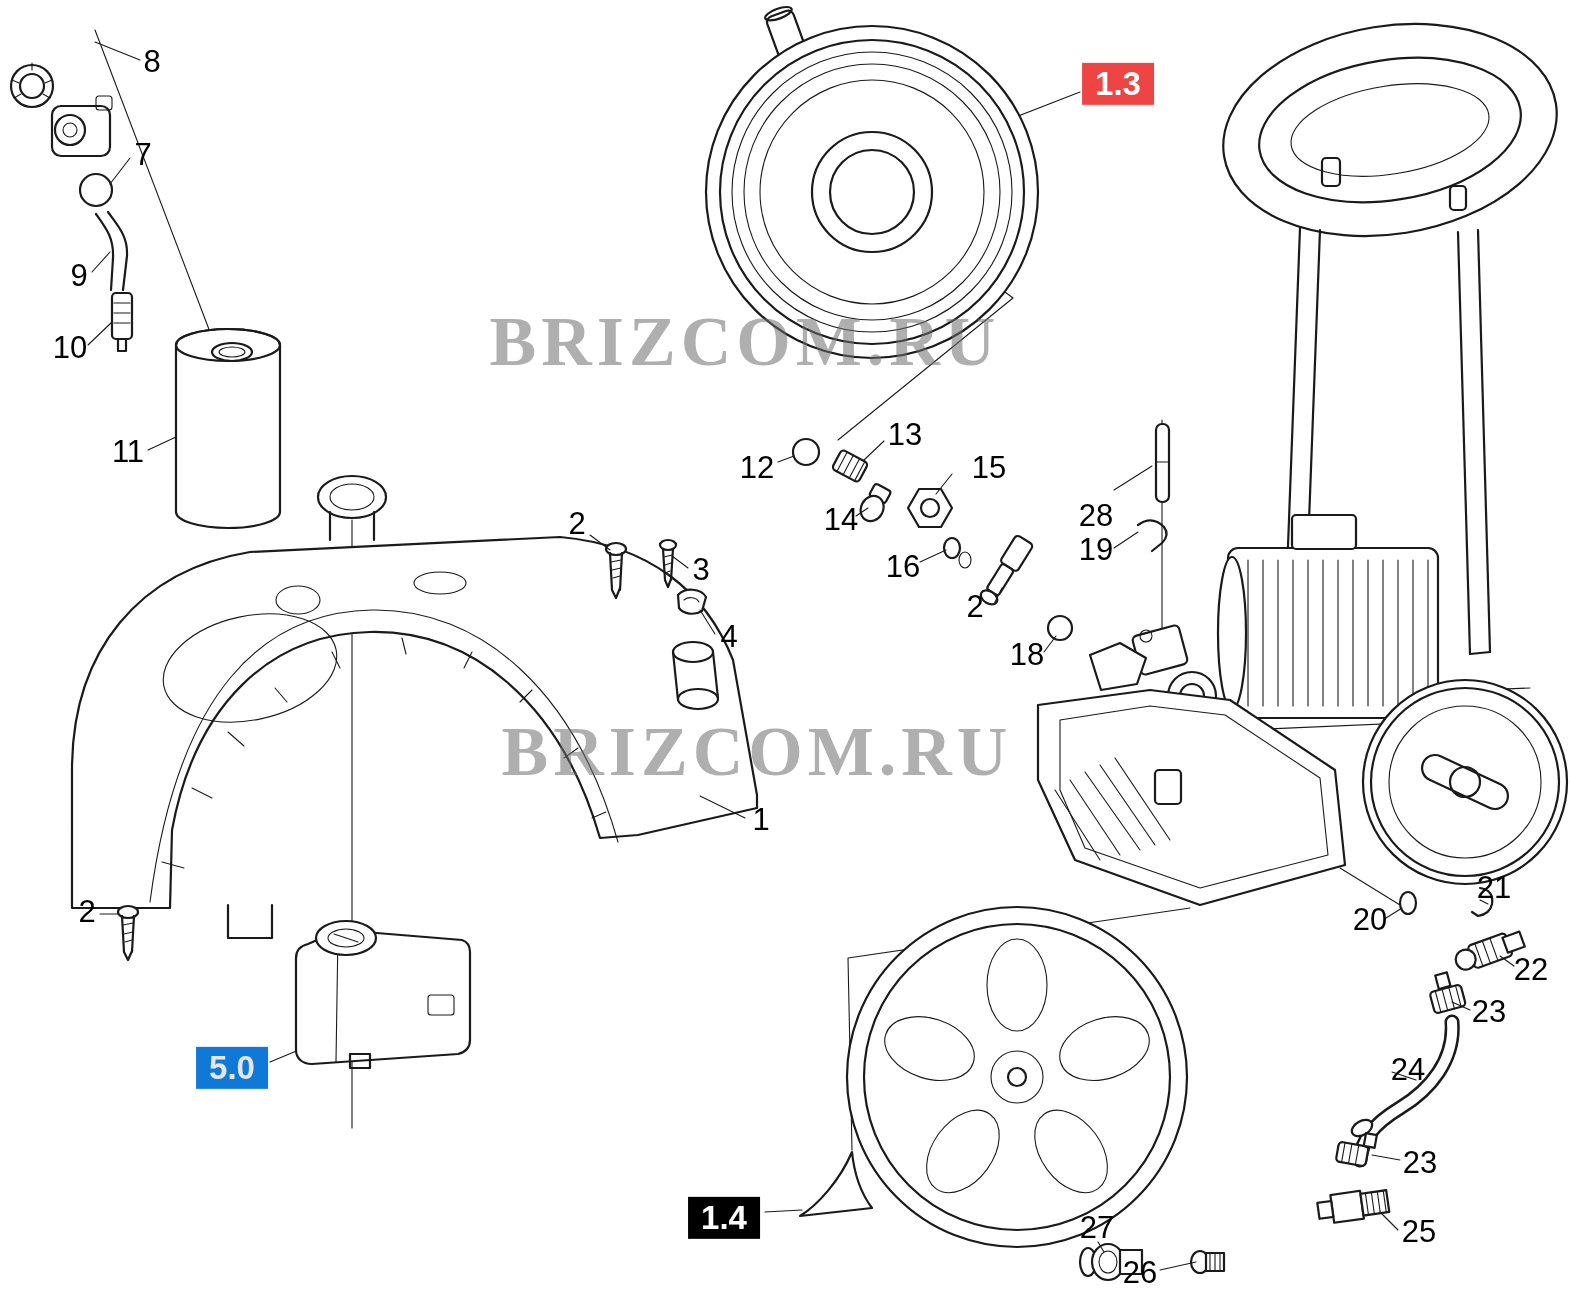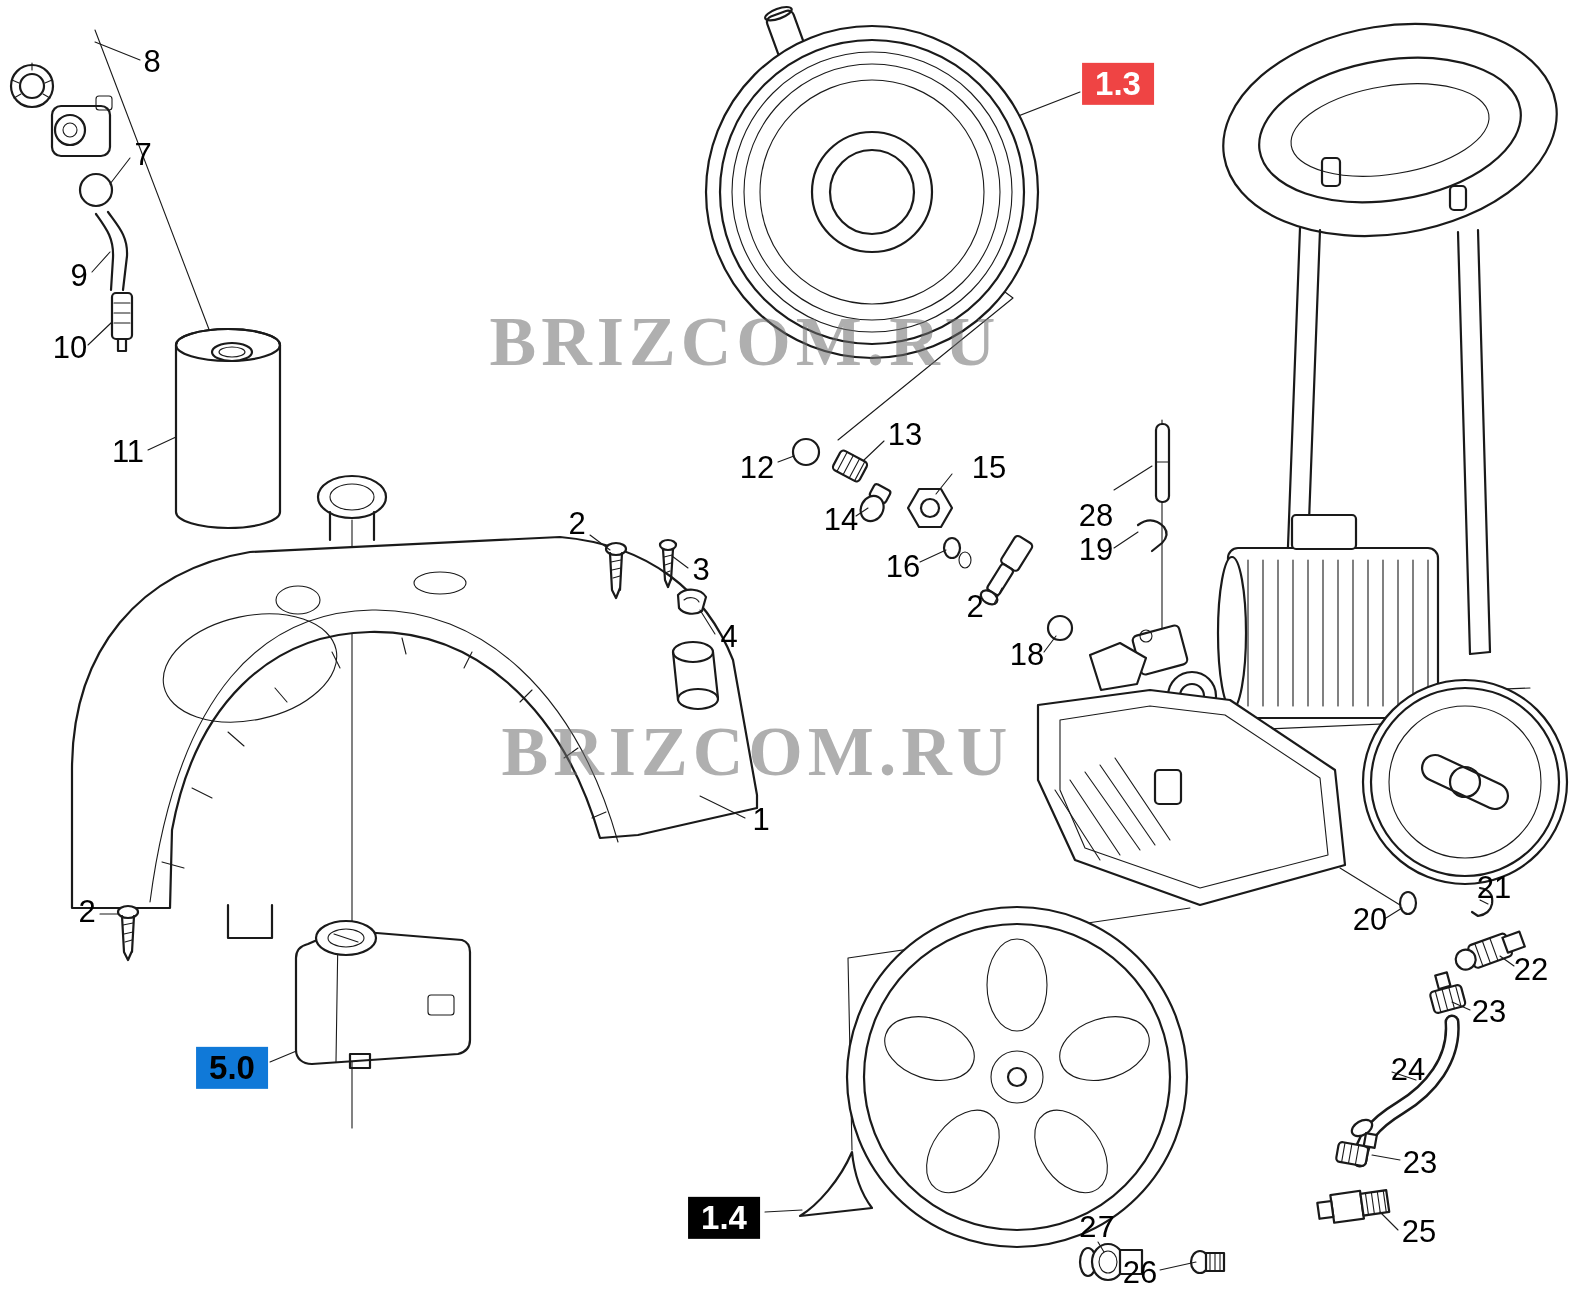--- a/index.html
+++ b/index.html
@@ -302,18 +302,18 @@
       <div class="part-label" style="left: 1096px; top: 484px; margin-top: 32px;">28</div>
       <div class="part-label" style="left: 1096px; top: 550px;">19</div>
       <div class="part-label" style="left: 1370px; top: 920px;">20</div>
       <div class="part-label" style="left: 1494px; top: 888px;">21</div>
       <div class="part-label" style="left: 1531px; top: 970px; text-align: right;">22</div>
       <div class="part-label" style="left: 1489px; top: 1012px;">23</div>
       <div class="part-label" style="left: 1408px; top: 1070px;">24</div>
       <div class="part-label" style="left: 1420px; top: 1163px;">23</div>
       <div class="part-label" style="left: 1419px; top: 1232px;">25</div>
       <div class="part-label" style="left: 1140px; top: 1273px;">26</div>
-      <div class="part-label" style="left: 1097px; top: 1228px; font-family: Liberation Mono, monospace;">27</div>
+      <div class="part-label" style="left: 1097px; top: 1228px;">27</div>
       <div class="ref-badge" style="left: 1118px; top: 84px; background: #ef4444; color: rgb(255, 255, 255);">1.3</div>
-      <div class="ref-badge" style="left: 232px; top: 1068px; background: rgb(16, 121, 216); color: #000000;">5.0</div>
+      <div class="ref-badge" style="left: 232px; top: 1068px; background: rgb(16, 121, 216); color: #e5e5e5;">5.0</div>
       <div class="ref-badge" style="left: 724px; top: 1218px; background: #000000; color: rgb(255, 255, 255);">1.4</div>
     </div>
 </div>
 
 </body></html>

